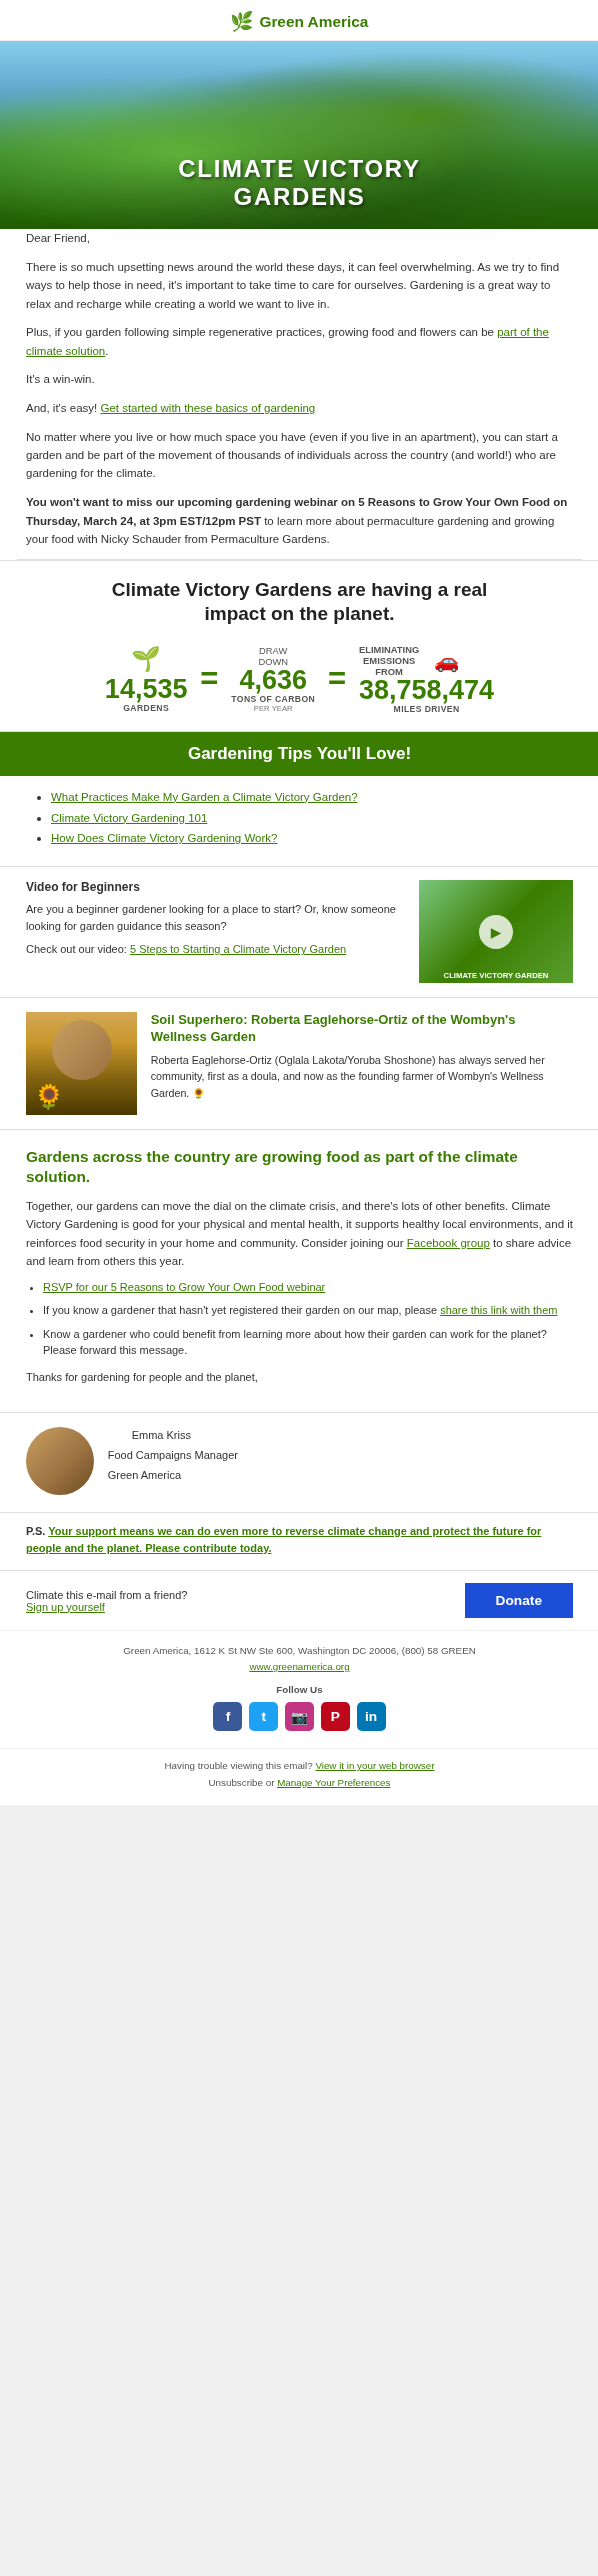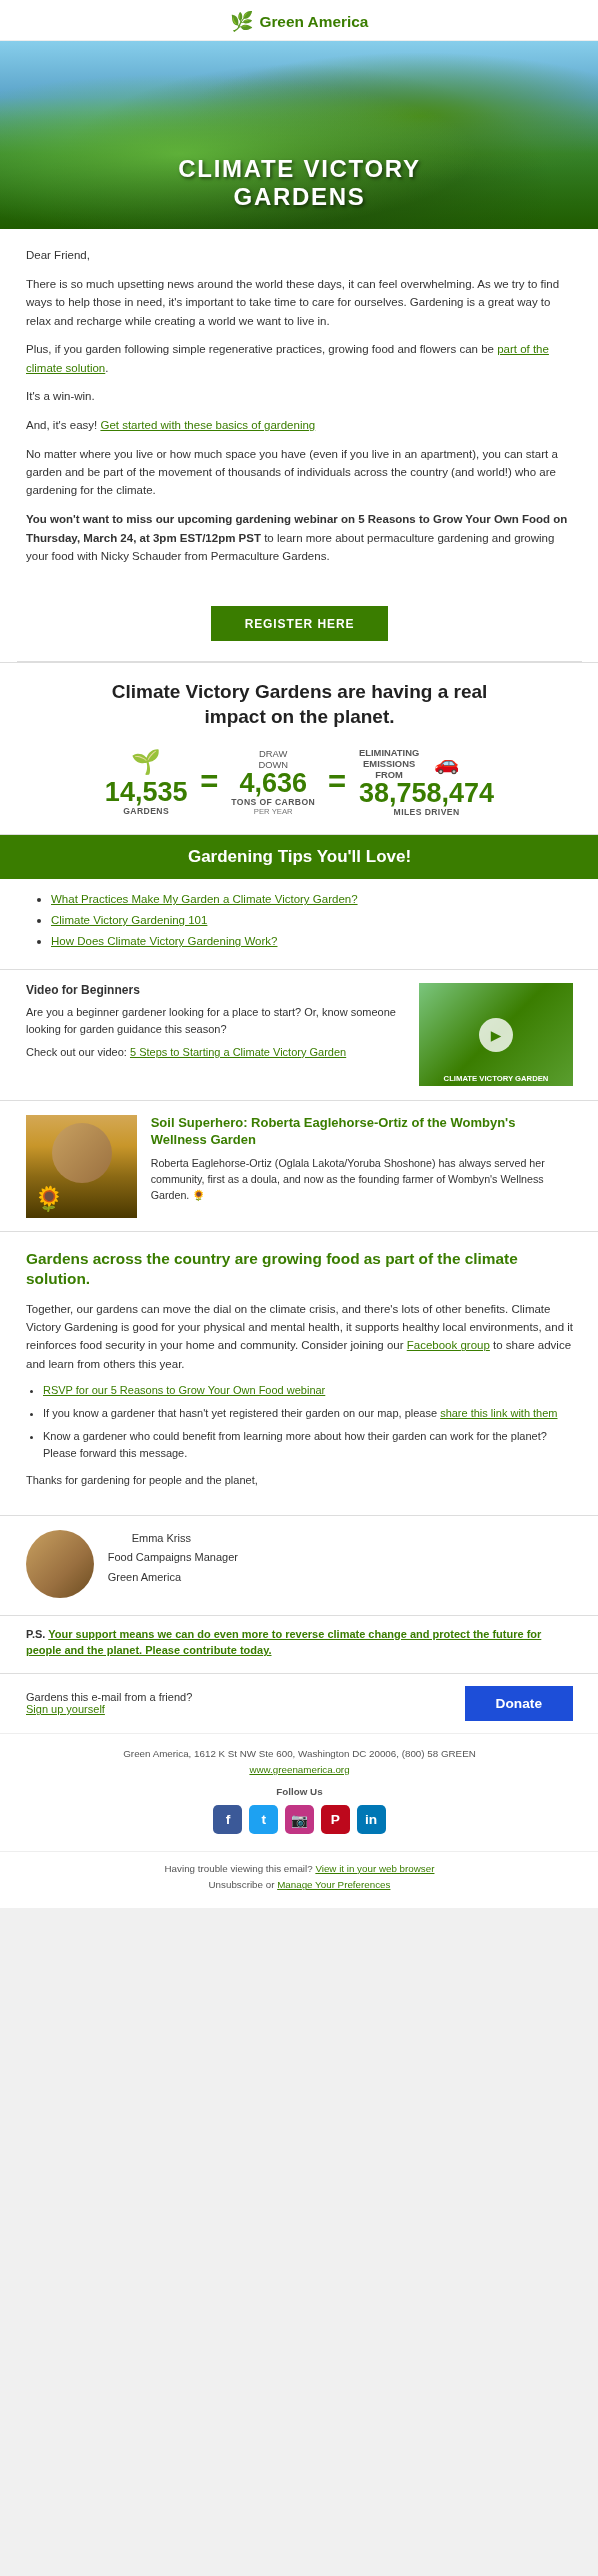--- a/index.html
+++ b/index.html
@@ -65,21 +65,21 @@
       height: 100%;
       background: 
         radial-gradient(ellipse at 30% 60%, #6abf40 0%, transparent 50%),
         radial-gradient(ellipse at 70% 40%, #4a8c1c 0%, transparent 40%),
         radial-gradient(ellipse at 50% 80%, #2d5a0e 0%, transparent 60%),
         linear-gradient(180deg, #87ceeb 0%, #5ba3c9 30%, #3d8c2f 60%, #2d6a00 100%);
     }
 
     
     .body-content {
-      padding: 17px 26px;
+      padding: 0 26px;
       line-height: 1.6;
     }
     .body-content p {
       margin-bottom: 10.3px;
       font-size: 11.5px;
       color: #333;
     }
     .body-content a {
       color: #3a7d00;
       text-decoration: underline;
@@ -489,23 +489,20 @@
     <p>It's a win-win.</p>
     <p>
       <span>And, it's easy! </span><a href="#">Get started with these basics of gardening</a>
     </p>
     <p>No matter where you live or how much space you have (even if you live in an apartment), you can start a garden and be part of the movement of thousands of individuals across the country (and world!) who are gardening for the climate.</p>
     <p>
       <strong>You won't want to miss our upcoming gardening webinar on 5 Reasons to Grow Your Own Food on Thursday, March 24, at 3pm EST/12pm PST</strong><span> to learn more about permaculture gardening and growing your food with Nicky Schauder from Permaculture Gardens.</span>
     </p>
   </div>
 
-  <div class="register-section">
-    <button class="register-btn">REGISTER HERE</button>
-  </div>
 
   <hr style="border:none;border-top:0.9px solid #ddd;margin:0 17px;">
 
   <div class="stats-section">
     <div class="stats-title">
       <span>Climate Victory Gardens are having a real</span><br>
       <span>impact on the planet.</span>
     </div>
     <div class="stats-row">
 
@@ -604,21 +601,21 @@
   </div>
 
   <div class="ps-section">
     <p>
       <strong>P.S. </strong><a href="#">Your support means we can do even more to reverse climate change and protect the future for people and the planet. Please contribute today.</a>
     </p>
   </div>
 
   <div class="footer-action">
     <div class="signup-text">
-      <span>Gardens this e-mail from a friend?</span><br>
+      <span>Climate this e-mail from a friend?</span><br>
       <a href="#">Sign up yourself</a>
     </div>
     <button class="donate-btn">Donate</button>
   </div>
 
   <div class="footer-info">
     <p>Green America, 1612 K St NW Ste 600, Washington DC 20006, (800) 58 GREEN</p>
     <p>
       <a href="#">www.greenamerica.org</a>
     </p>

